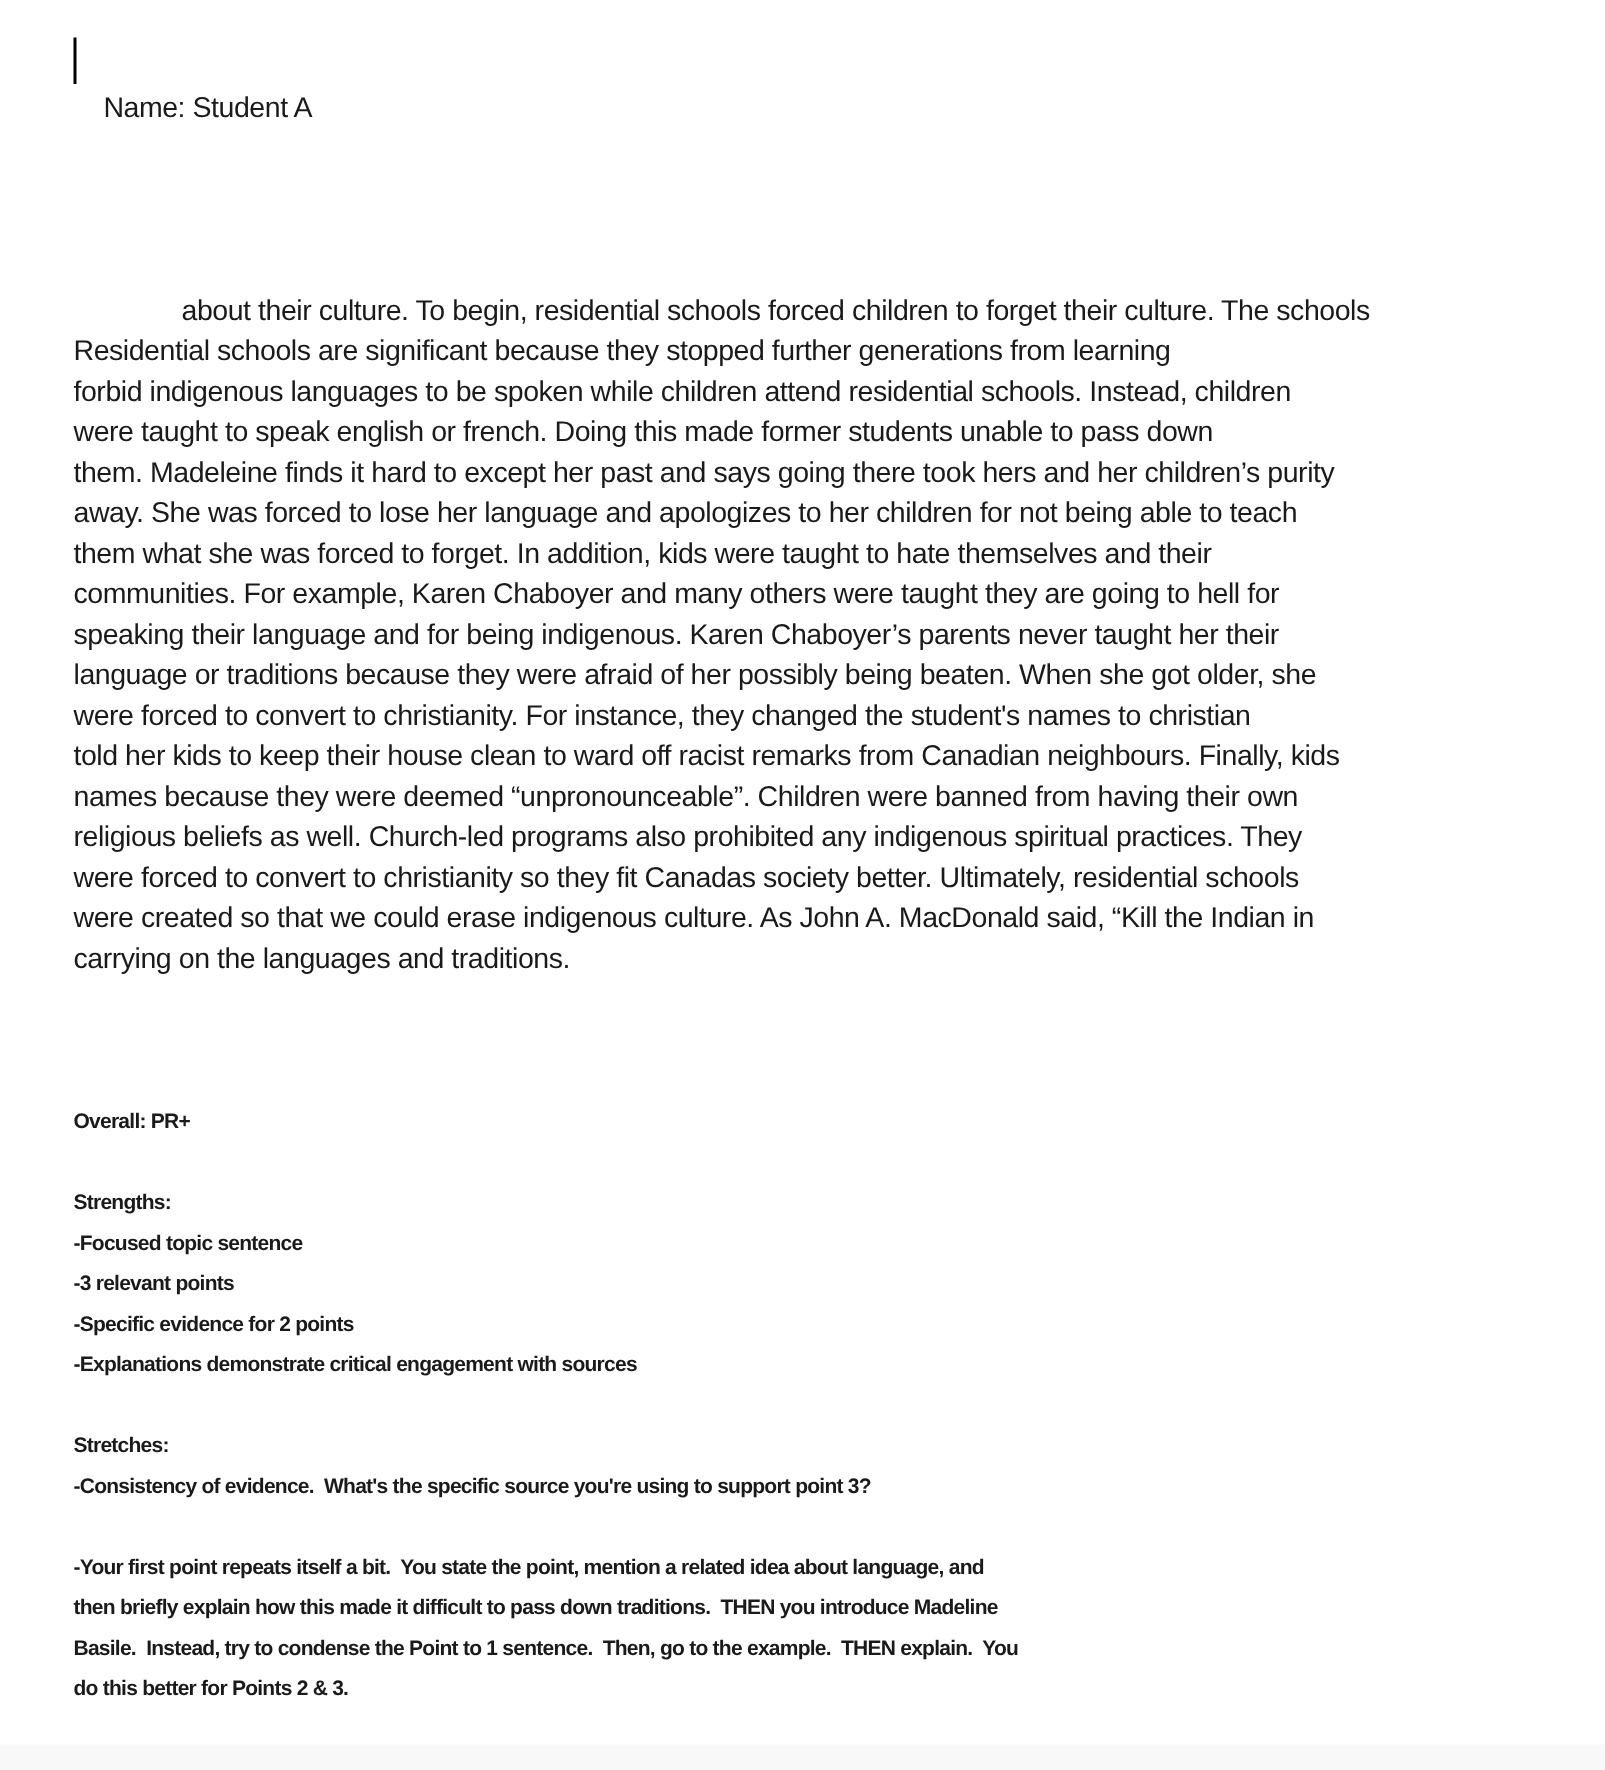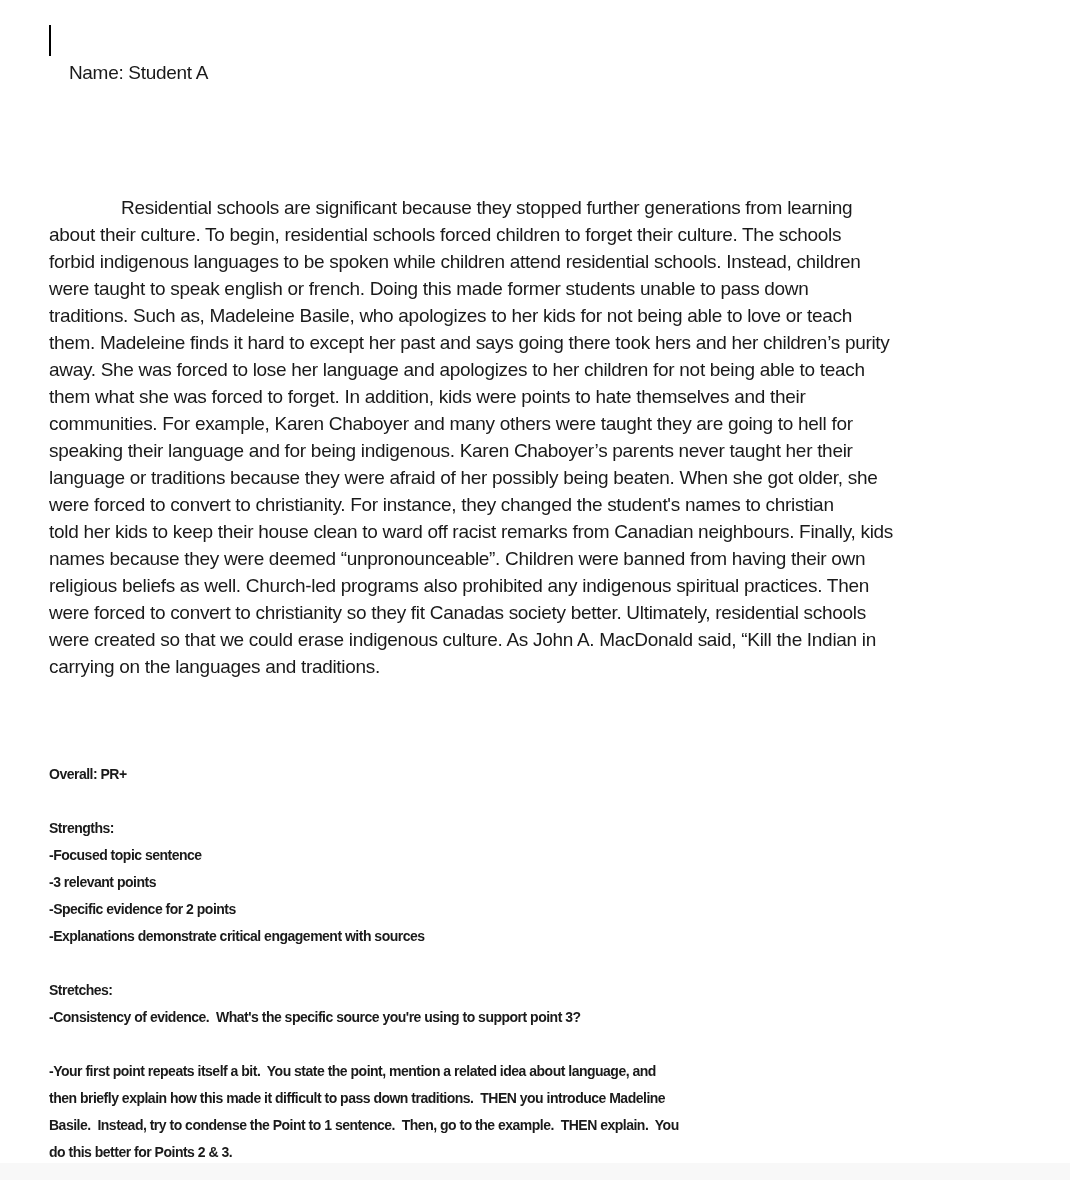--- a/index.html
+++ b/index.html
@@ -56,35 +56,34 @@
 <div class="page">
 
   <div class="line name-line">
     <span class="caret"></span><span>Name: Student A</span>
   </div>
 
   <div class="spacer-3"></div>
 
   <div class="essay-lines">
 
-  <div class="line">Residential schools are significant because they stopped further generations from learning</div>
-      <div class="line">about their culture. To begin, residential schools forced children to forget their culture. The schools</div>
+  <div class="line">about their culture. To begin, residential schools forced children to forget their culture. The schools</div>
+      <div class="line">Residential schools are significant because they stopped further generations from learning</div>
       <div class="line">forbid indigenous languages to be spoken while children attend residential schools. Instead, children</div>
       <div class="line">were taught to speak english or french. Doing this made former students unable to pass down</div>
-      <div class="line">traditions. Such as, Madeleine Basile, who apologizes to her kids for not being able to love or teach</div>
       <div class="line">them. Madeleine finds it hard to except her past and says going there took hers and her children’s purity</div>
       <div class="line">away. She was forced to lose her language and apologizes to her children for not being able to teach</div>
-      <div class="line">them what she was forced to forget. In addition, kids were points to hate themselves and their</div>
+      <div class="line">them what she was forced to forget. In addition, kids were taught to hate themselves and their</div>
       <div class="line">communities. For example, Karen Chaboyer and many others were taught they are going to hell for</div>
       <div class="line">speaking their language and for being indigenous. Karen Chaboyer’s parents never taught her their</div>
       <div class="line">language or traditions because they were afraid of her possibly being beaten. When she got older, she</div>
       <div class="line">were forced to convert to christianity. For instance, they changed the student's names to christian</div>
       <div class="line">told her kids to keep their house clean to ward off racist remarks from Canadian neighbours. Finally, kids</div>
       <div class="line">names because they were deemed “unpronounceable”. Children were banned from having their own</div>
-      <div class="line">religious beliefs as well. Church-led programs also prohibited any indigenous spiritual practices. Then</div>
+      <div class="line">religious beliefs as well. Church-led programs also prohibited any indigenous spiritual practices. They</div>
       <div class="line">were forced to convert to christianity so they fit Canadas society better. Ultimately, residential schools</div>
       <div class="line">were created so that we could erase indigenous culture. As John A. MacDonald said, “Kill the Indian in</div>
       <div class="line">carrying on the languages and traditions.</div>
     </div>
 
   <div class="spacer-3"></div>
 
   <div class="line bold">Overall: PR+</div>
 
   <div class="spacer-1"></div>

